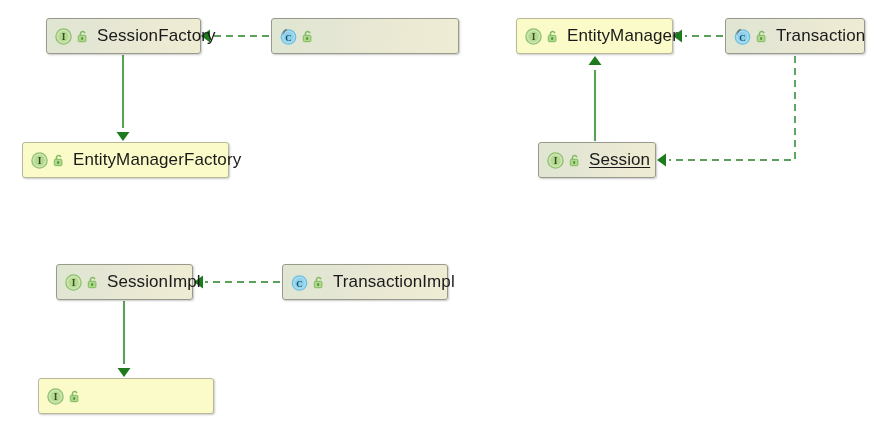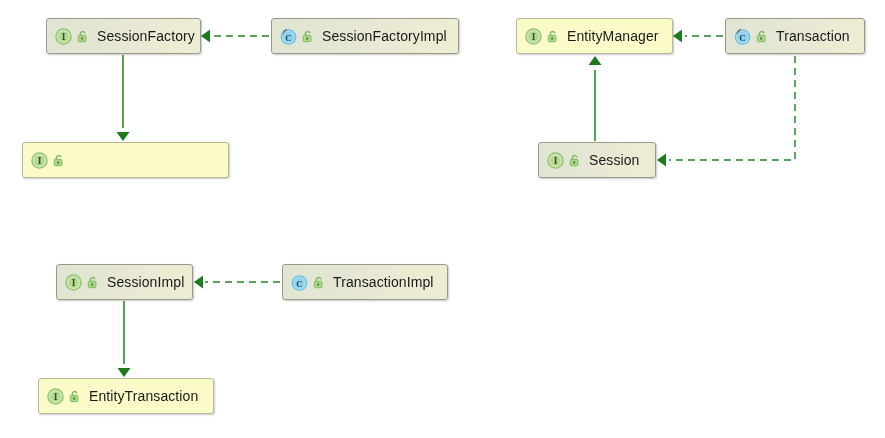--- a/index.html
+++ b/index.html
@@ -36,26 +36,27 @@
     white-space: nowrap;
   }
   .node.gradient {
     background: linear-gradient(100deg, #dfe6d2 0%, #e5e6d4 38%, #ecead3 72%, #efecd4 100%);
   }
   .node.library {
     background: #fbfbc9;
     border-color: #b9b99a;
   }
   .node-label {
-    font-size: 14px;
+    font-size: 17px;
     color: #1a1a1a;
     letter-spacing: 0.1px;
     margin-left: 8px;
   }
   .node-label.underline {
+    text-decoration: underline;
     text-underline-offset: 2px;
   }
   .icon-stereotype {
     position: relative;
     width: 17px;
     height: 17px;
     flex: 0 0 17px;
   }
   .icon-lock {
     position: relative;
@@ -130,37 +131,37 @@
             <path d="M3.2 6.2 C2.4 4.0 4.2 2.0 6.4 2.1" fill="none" stroke="#7c8288" stroke-width="1.1" stroke-linecap="round"></path>
           </svg>
         </span>
         <span class="icon-lock">
           <svg width="12" height="13" viewBox="0 0 12 13">
             <path d="M3.4 5.4 V3.6 a2.3 2.3 0 0 1 4.3 -0.9" fill="none" stroke="#7fbb5e" stroke-width="1.5" stroke-linecap="round"></path>
             <rect x="1.3" y="5.3" width="7.6" height="6.4" rx="1.1" fill="#aed98c" stroke="#7fbb5e" stroke-width="1"></rect>
             <rect x="4.2" y="7.3" width="1.9" height="2.4" rx="0.5" fill="#4f8a33"></rect>
           </svg>
         </span>
-        <span class="node-label">SessionFactoryImpl</span>
       </div>
       <div class="node library" style="left: 22px; top: 142px; width: 207px;">
         <span class="icon-stereotype">
           <svg width="17" height="17" viewBox="0 0 17 17">
             <circle cx="8.5" cy="8.5" r="7.6" fill="#cfe5b4" stroke="#8cc26a" stroke-width="1.3"></circle>
             <circle cx="8.5" cy="8.5" r="5.2" fill="#b5d894"></circle>
             <text x="8.5" y="12.2" text-anchor="middle" font-family="Liberation Serif, serif" font-size="9.5" font-weight="bold" fill="#2f5016">I</text>
           </svg>
         </span>
         <span class="icon-lock">
           <svg width="12" height="13" viewBox="0 0 12 13">
             <path d="M3.4 5.4 V3.6 a2.3 2.3 0 0 1 4.3 -0.9" fill="none" stroke="#7fbb5e" stroke-width="1.5" stroke-linecap="round"></path>
             <rect x="1.3" y="5.3" width="7.6" height="6.4" rx="1.1" fill="#aed98c" stroke="#7fbb5e" stroke-width="1"></rect>
             <rect x="4.2" y="7.3" width="1.9" height="2.4" rx="0.5" fill="#4f8a33"></rect>
           </svg>
         </span>
+        <span class="node-label">EntityManagerFactory</span>
       </div>
       <div class="node library" style="left: 516px; top: 18px; width: 157px;">
         <span class="icon-stereotype">
           <svg width="17" height="17" viewBox="0 0 17 17">
             <circle cx="8.5" cy="8.5" r="7.6" fill="#cfe5b4" stroke="#8cc26a" stroke-width="1.3"></circle>
             <circle cx="8.5" cy="8.5" r="5.2" fill="#b5d894"></circle>
             <text x="8.5" y="12.2" text-anchor="middle" font-family="Liberation Serif, serif" font-size="9.5" font-weight="bold" fill="#2f5016">I</text>
           </svg>
         </span>
         <span class="icon-lock">
@@ -250,17 +251,16 @@
             <text x="8.5" y="12.2" text-anchor="middle" font-family="Liberation Serif, serif" font-size="9.5" font-weight="bold" fill="#2f5016">I</text>
           </svg>
         </span>
         <span class="icon-lock">
           <svg width="12" height="13" viewBox="0 0 12 13">
             <path d="M3.4 5.4 V3.6 a2.3 2.3 0 0 1 4.3 -0.9" fill="none" stroke="#7fbb5e" stroke-width="1.5" stroke-linecap="round"></path>
             <rect x="1.3" y="5.3" width="7.6" height="6.4" rx="1.1" fill="#aed98c" stroke="#7fbb5e" stroke-width="1"></rect>
             <rect x="4.2" y="7.3" width="1.9" height="2.4" rx="0.5" fill="#4f8a33"></rect>
           </svg>
         </span>
-        <span class="node-label">EntityTransaction</span>
       </div>
     </div>
 
 </div>
 
 </body></html>

